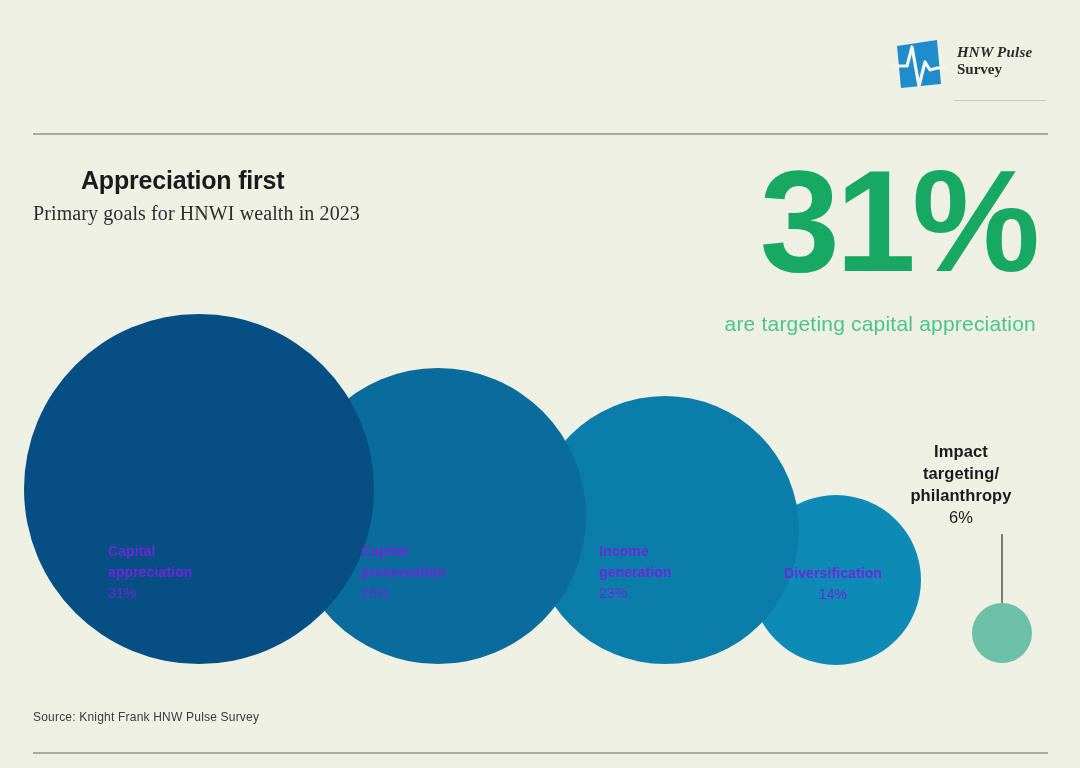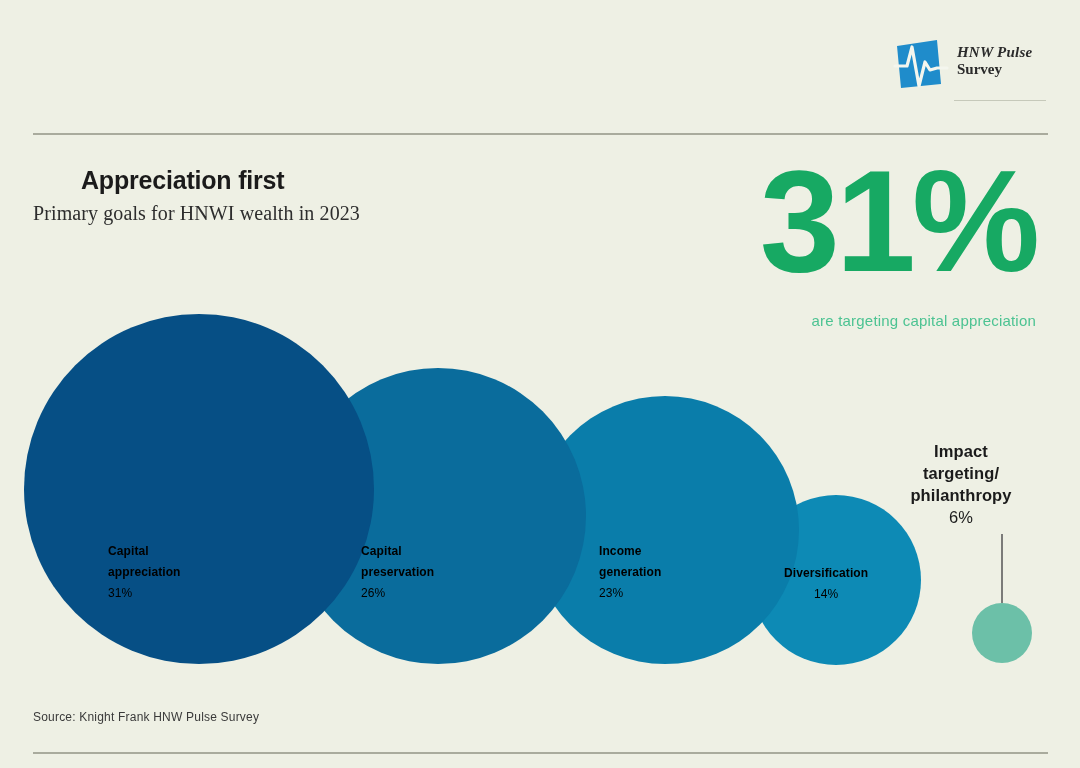--- a/index.html
+++ b/index.html
@@ -105,37 +105,37 @@
     font-size: 144px;
     line-height: 144px;
     font-weight: bold;
     color: #17a963;
     letter-spacing: -4px;
   }
   .stat-caption {
     position: absolute;
     right: 44px;
     top: 312px;
-    font-size: 15px;
+    font-size: 21px;
     color: #4cc392;
     letter-spacing: 0.2px;
   }
 
   
   .bubbles {
     position: absolute;
     left: 0;
     top: 0;
     width: 1080px;
     height: 768px;
   }
   .bubble-label {
     position: absolute;
-    color: #000000;
-    font-size: 12px;
+    color: #6d28d9;
+    font-size: 14px;
     line-height: 21px;
     font-weight: bold;
     letter-spacing: 0.1px;
     white-space: pre;
   }
   .bubble-label .pct {
     display: block;
     font-weight: normal;
   }
 

